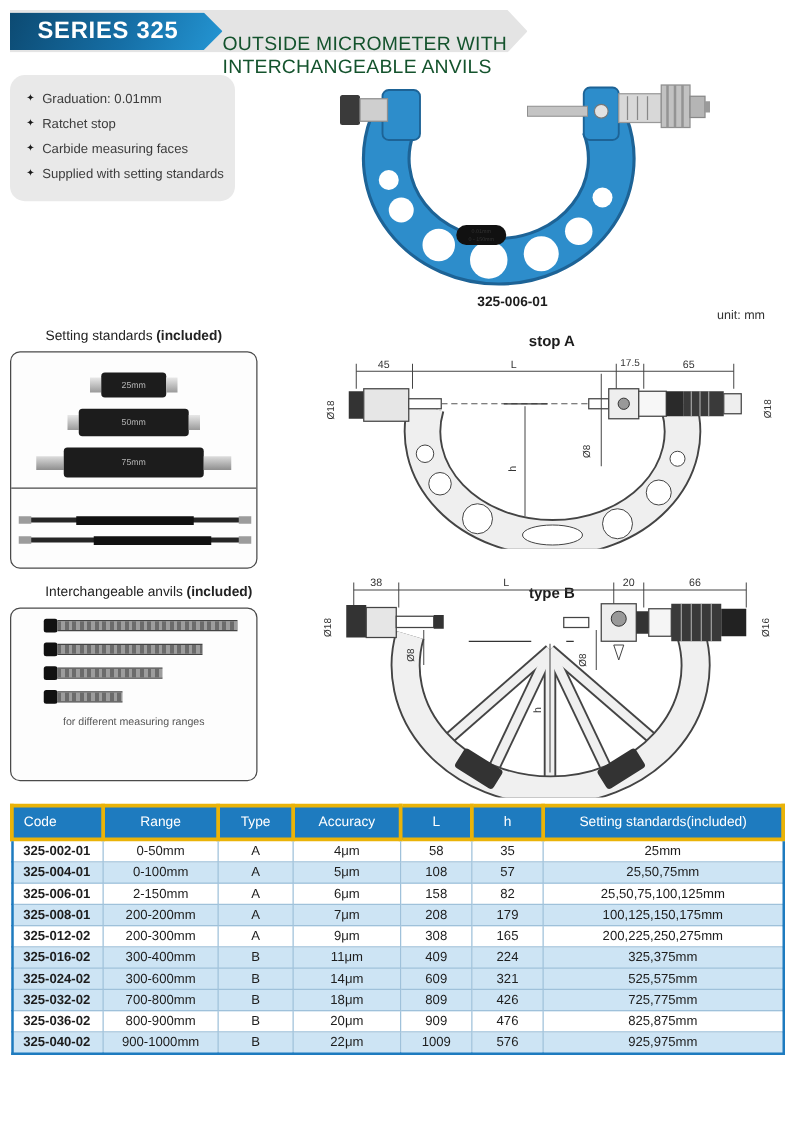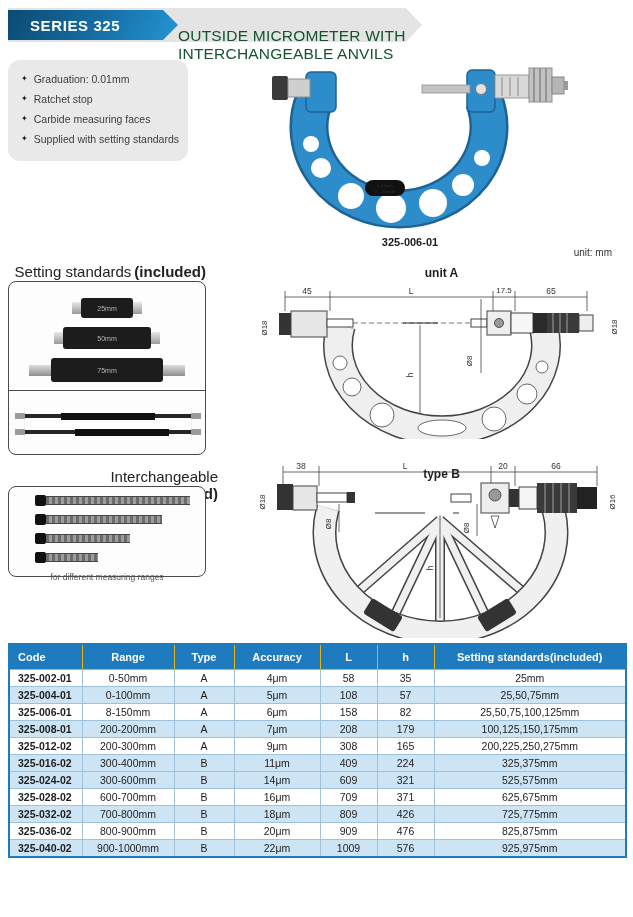--- a/index.html
+++ b/index.html
@@ -11,74 +11,74 @@
   .banner-gray {
     position:absolute; left:8px; top:8px; width:414px; height:34px; background:#e4e4e4;
     clip-path:polygon(0 0, calc(100% - 16px) 0, 100% 50%, calc(100% - 16px) 100%, 0 100%);
   }
   .banner-blue {
     position:absolute; left:8px; top:10px; width:170px; height:30px;
     background:linear-gradient(115deg,#0c4a72 0%, #166fa6 55%, #2496d4 100%);
     clip-path:polygon(0 0, calc(100% - 15px) 0, 100% 50%, calc(100% - 15px) 100%, 0 100%);
     display:flex; align-items:center;
   }
-  .banner-blue span { color:#fff; font-weight:bold; font-size:15px; letter-spacing:.6px; padding-left:22px; }
+  .banner-blue span { color:#fff; font-weight:bold; font-size:19px; letter-spacing:.6px; padding-left:22px; }
   .page-title {
     position:absolute; left:178px; top:27px; font-weight:normal; font-size:15.5px;
     line-height:18px; color:#14532d; letter-spacing:.2px;
   }
   
   .features {
     position:absolute; left:8px; top:60px; width:180px; height:101px;
     background:#e9e9e9; border-radius:12px; padding:13px 8px 0 13px; box-sizing:border-box;
   }
   .feat-item { display:flex; align-items:flex-start; font-size:10.5px; color:#3c3c3c; margin-bottom:8px; }
   .feat-item .bullet { font-size:8px; color:#1a1a1a; margin:1px 6px 0 0; }
   
   .photo { position:absolute; left:252px; top:58px; width:316px; height:176px; }
   .photo-caption { position:absolute; left:252px; top:236px; width:316px; text-align:center; font-size:11px; font-weight:bold; color:#1d1d1d; }
   .unit-note { position:absolute; left:520px; top:247px; width:92px; text-align:right; font-size:10px; color:#333; }
   
-  .box-label { position:absolute; width:198px; text-align:right; font-size:15px; color:#222; }
+  .box-label { position:absolute; width:198px; text-align:center; font-size:11px; color:#222; }
   .box-label b { margin-left:3px; }
   .std-box {
     position:absolute; left:8px; top:281px; width:198px; height:174px;
     border:1.5px solid #4a4a4a; border-radius:8px; box-sizing:border-box; background:#fdfdfd;
   }
   .std-divider { position:absolute; left:0; top:108px; width:100%; border-top:1.5px solid #4a4a4a; }
   .std-row { position:absolute; left:0; width:100%; display:flex; justify-content:center; align-items:center; }
   .std-cap { background:linear-gradient(180deg,#e8e8e8,#9a9a9a); height:12px; width:9px; }
   .std-rod { background:linear-gradient(180deg,#ddd,#8e8e8e); height:11px; width:22px; }
   .std-body { background:#1c1c1c; border-radius:3px; display:flex; align-items:center; justify-content:center; color:#b5b5b5; font-size:7px; }
   .long-rod { position:absolute; left:14px; width:170px; height:4px; background:#262626; }
   .long-rod::before, .long-rod::after { content:""; position:absolute; top:-1px; width:10px; height:6px; background:#9c9c9c; }
   .long-rod::before { left:-8px; } .long-rod::after { right:-8px; }
   .long-rod .sleeve { position:absolute; left:38px; top:-1.5px; width:94px; height:7px; background:#111; }
   .anvil-box {
-    position:absolute; left:8px; top:486px; width:198px; height:91px;
+    position:absolute; left:8px; top:486px; width:198px; height:139px;
     border:1.5px solid #4a4a4a; border-radius:8px; box-sizing:border-box; background:#fdfdfd;
   }
   .anvil-rod { position:absolute; left:26px; height:11px; display:flex; align-items:center; }
   .anvil-nut { width:11px; height:11px; background:#111; border-radius:2px; }
   .anvil-shaft { height:7px; background:repeating-linear-gradient(90deg,#6b6b6b 0 3px,#9d9d9d 3px 6px); border-top:1px solid #444; border-bottom:1px solid #444; }
   .anvil-caption { position:absolute; left:0; top:85px; width:100%; text-align:center; font-size:8.5px; color:#555; }
   
   .draw-title { position:absolute; width:377px; text-align:center; font-weight:bold; font-size:12px; color:#1d1d1d; }
   .draw-svg { position:absolute; left:253px; }
   svg text { font-family:"Liberation Sans", sans-serif; fill:#333; }
   
   .spec-table {
     position:absolute; left:8px; top:643px; width:617px;
     border-collapse:collapse; table-layout:fixed; font-size:10.5px;
   }
   .spec-table, .spec-table td, .spec-table th { border:1px solid #9fc1da; }
   .spec-table { border:2px solid #1e7bbf; }
   .spec-table th {
-    background:#1e7bbf; color:#fff; font-weight:bold; font-size:11px; height:24px;
-    border:1px solid #eab308; text-align:center; padding:0;
+    background:#1e7bbf; color:#fff; font-weight:normal; font-size:11px; height:24px;
+    border:3px solid #eab308; text-align:center; padding:0;
   }
   .spec-table td { height:16px; text-align:center; padding:0 2px; color:#1d1d1d; }
   .spec-table th.col-code, .spec-table td.col-code { text-align:left; padding-left:8px; }
   .spec-table td.col-code { font-weight:bold; }
   .spec-table tr.alt td { background:#cde4f4; }
 </style>
 </head>
 <body>
 
 <div class="page">
@@ -202,21 +202,21 @@
         <div class="anvil-nut"></div>
         <div class="anvil-shaft" style="width:84px;"></div>
       </div>
     <div class="anvil-rod" style="top:65px;">
         <div class="anvil-nut"></div>
         <div class="anvil-shaft" style="width:52px;"></div>
       </div>
     <div class="anvil-caption">for different measuring ranges</div>
   </div>
 
-  <div class="draw-title" style="left:253px; top:266px;">unit A</div>
+  <div class="draw-title" style="left:253px; top:266px;">stop A</div>
   <svg class="draw-svg" style="top:281px;" width="377" height="158" viewBox="0 0 377 158">
 
     <path d="M 88 44 A 104 85 0 1 0 290 44" fill="none" stroke="#444" stroke-width="30"></path>
     <path d="M 88 44 A 104 85 0 1 0 290 44" fill="none" stroke="#efefef" stroke-width="27"></path>
     <circle cx="87" cy="82" r="7" fill="#fff" stroke="#444" stroke-width="0.8"></circle>
     <circle cx="99" cy="106" r="9" fill="#fff" stroke="#444" stroke-width="0.8"></circle>
     <circle cx="129" cy="134" r="12" fill="#fff" stroke="#444" stroke-width="0.8"></circle>
     <ellipse cx="189" cy="147" rx="24" ry="8" fill="#fff" stroke="#444" stroke-width="0.8"></ellipse>
     <circle cx="241" cy="138" r="12" fill="#fff" stroke="#444" stroke-width="0.8"></circle>
     <circle cx="274" cy="113" r="10" fill="#fff" stroke="#444" stroke-width="0.8"></circle>
@@ -359,21 +359,21 @@
           <td class="col-code">325-004-01</td>
           <td>0-100mm</td>
           <td>A</td>
           <td>5μm</td>
           <td>108</td>
           <td>57</td>
           <td>25,50,75mm</td>
         </tr>
         <tr>
           <td class="col-code">325-006-01</td>
-          <td>8-150mm</td>
+          <td>2-150mm</td>
           <td>A</td>
           <td>6μm</td>
           <td>158</td>
           <td>82</td>
           <td>25,50,75,100,125mm</td>
         </tr>
         <tr class="alt">
           <td class="col-code">325-008-01</td>
           <td>200-200mm</td>
           <td>A</td>
@@ -402,29 +402,20 @@
         </tr>
         <tr class="alt">
           <td class="col-code">325-024-02</td>
           <td>300-600mm</td>
           <td>B</td>
           <td>14μm</td>
           <td>609</td>
           <td>321</td>
           <td>525,575mm</td>
         </tr>
-        <tr>
-          <td class="col-code">325-028-02</td>
-          <td>600-700mm</td>
-          <td>B</td>
-          <td>16μm</td>
-          <td>709</td>
-          <td>371</td>
-          <td>625,675mm</td>
-        </tr>
         <tr class="alt">
           <td class="col-code">325-032-02</td>
           <td>700-800mm</td>
           <td>B</td>
           <td>18μm</td>
           <td>809</td>
           <td>426</td>
           <td>725,775mm</td>
         </tr>
         <tr>

